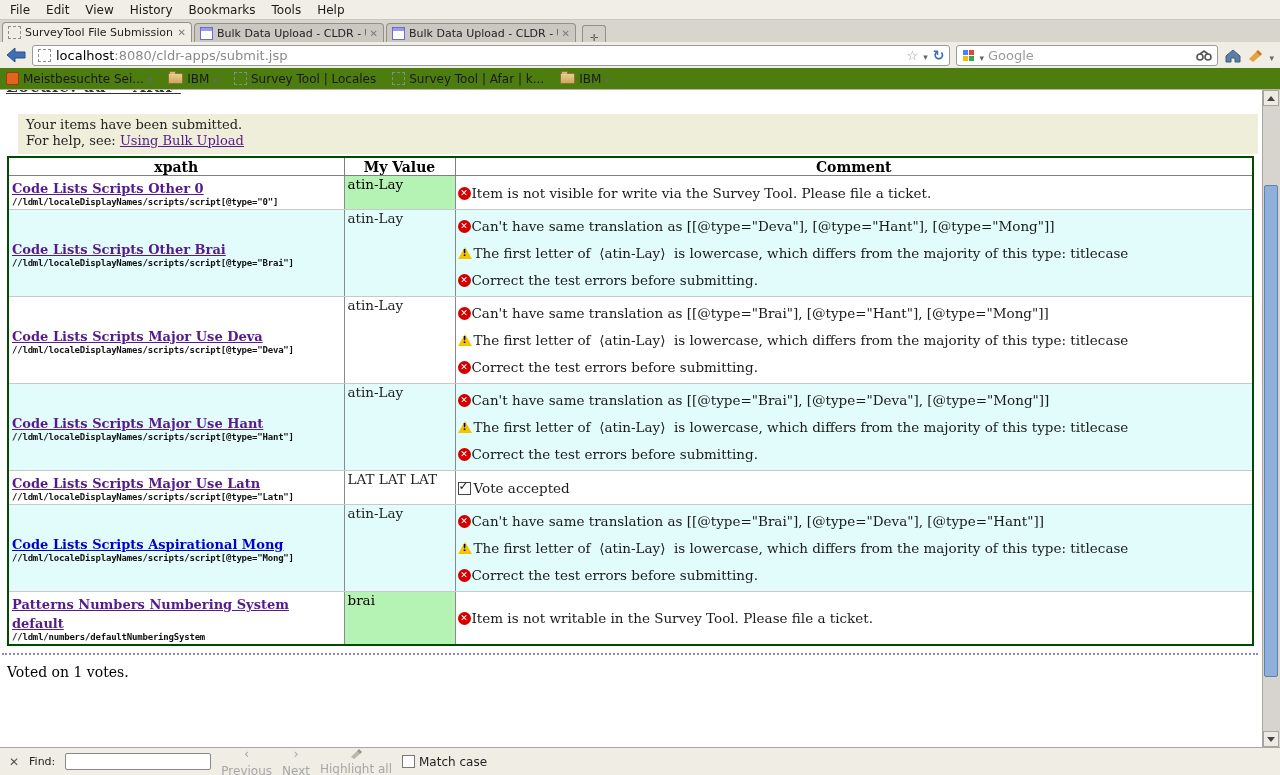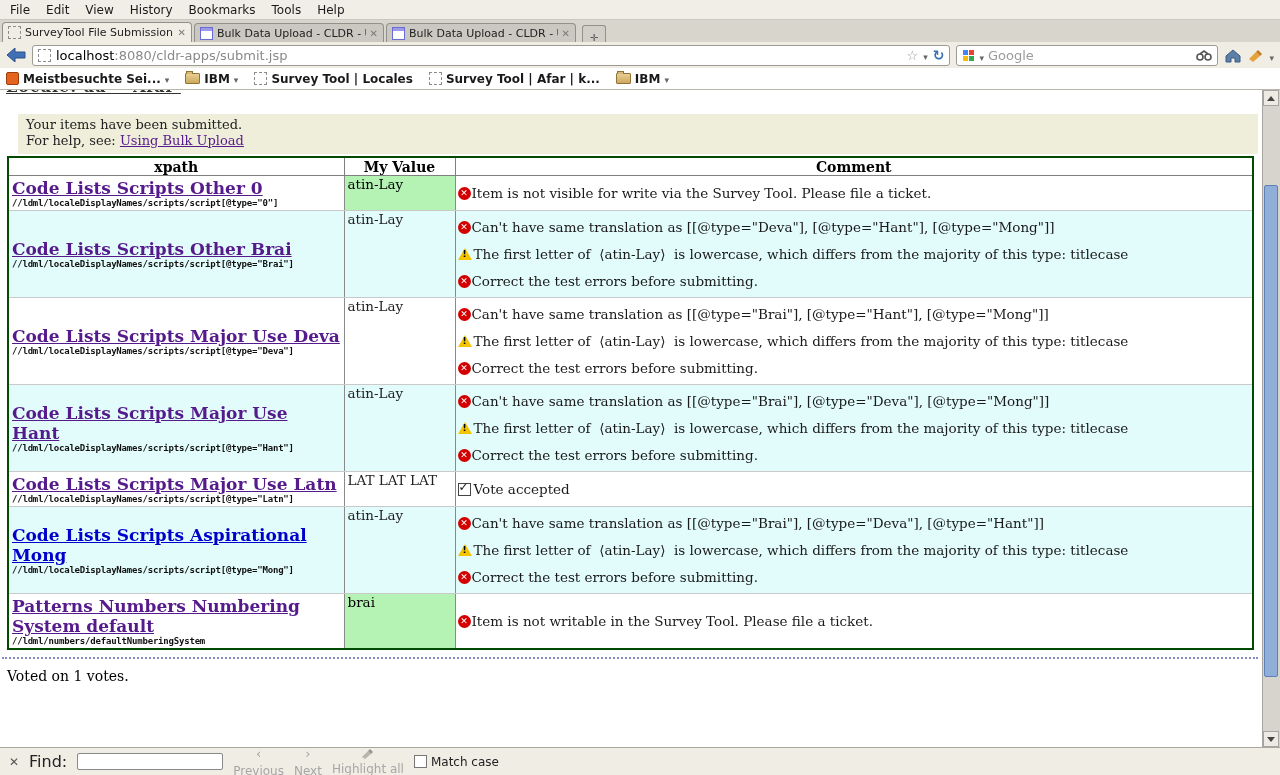--- a/index.html
+++ b/index.html
@@ -33,22 +33,22 @@
   .url-path{color:#8a8a8a;}
   .spacer{flex:1;}
   .star-icon::before{content:"☆";color:#999;font-size:13px;}
   .chev::before{content:"▾";color:#666;font-size:9px;}
   .reload-icon::before{content:"↻";color:#3B6FB6;font-size:14px;font-weight:bold;}
   #searchbox{width:250px;height:19px;background:#fff;border:1px solid #9C9A92;border-radius:3px;
     display:flex;align-items:center;gap:4px;padding:0 5px;}
   .search-ph{font-size:13px;color:#9b9b9b;}
 
   
-  #bookmarksbar{height:21px;background:#ffffff;border-bottom:1px solid #B9B6AE;display:flex;align-items:center;
-    gap:16px;padding:0 6px;font-weight:bold;}
+  #bookmarksbar{height:21px;background:#4d7c0f;border-bottom:1px solid #B9B6AE;display:flex;align-items:center;
+    gap:16px;padding:0 6px;}
   .bm{display:flex;align-items:center;gap:4px;font-size:12px;color:#1a1a1a;}
   .ic-mostvisited{display:inline-block;width:11px;height:11px;border-radius:2px;background:#E2641E;border:1px solid #9E3C0A;}
   .ic-folder{display:inline-block;width:13px;height:9px;background:linear-gradient(#E8CE94,#CDA85C);
     border:1px solid #8F7436;border-radius:1px;position:relative;}
   .ic-folder::before{content:"";position:absolute;top:-3px;left:0;width:5px;height:2px;background:#D9B877;border:1px solid #8F7436;border-bottom:none;}
 
   
   #content{position:absolute;top:90px;left:0;right:0;height:657px;background:#fff;overflow:hidden;}
   .clip-head{height:7px;overflow:hidden;margin-left:6px;}
   .clip-head span{display:block;margin-top:-13px;font-family:"DejaVu Serif",serif;font-weight:bold;font-size:16px;
@@ -61,21 +61,21 @@
 
   #review-table{margin:2px 0 0 7px;width:1247px;border:2px solid var(--table-border);border-collapse:collapse;table-layout:fixed;}
   #review-table th{font-family:"DejaVu Serif",serif;font-size:14px;font-weight:bold;text-align:center;
     border:1px solid #7F7F7F;padding:0 2px;height:17px;background:#fff;}
   #review-table td{border-left:1px solid #8a8a8a;border-right:1px solid #8a8a8a;
     border-top:1px solid #c9c9c9;border-bottom:1px solid #c9c9c9;}
   #review-table col.c1{width:336px;} #review-table col.c2{width:111px;}
   tr.shade td{background:var(--row-shade);}
   tr.tall{height:87px;} tr.short{height:26px;}
   .xpath-cell{padding:2px 3px;vertical-align:middle;}
-  .xlink{font-family:"DejaVu Serif",serif;font-weight:bold;font-size:17px;text-decoration:underline;
+  .xlink{font-family:"DejaVu Serif",serif;font-weight:bold;font-size:13px;text-decoration:underline;
     color:var(--link-visited);cursor:pointer;}
   .xlink.new{color:var(--link-new);}
   .xcode{font-family:"DejaVu Sans Mono",monospace;font-weight:bold;font-size:9px;color:#111;letter-spacing:-.2px;}
   .value-cell{vertical-align:top;padding:0 3px;font-family:"DejaVu Serif",serif;font-size:13.5px;color:#222;}
   .value-cell.green{background:var(--value-green);color:#000;}
   .comment-cell{vertical-align:middle;padding:1px 2px;font-family:"DejaVu Serif",serif;font-size:13.5px;color:#1a1a1a;}
   .cmt{margin:0;}
   .cmt + .cmt{margin-top:11px;}
 
   .ic-err{display:inline-block;width:13px;height:13px;border-radius:50%;background:var(--error);
@@ -101,21 +101,21 @@
   .sb-btn i{display:block;width:0;height:0;margin:5px auto 0;}
   .sb-up i{border-left:4px solid transparent;border-right:4px solid transparent;border-bottom:5px solid #444;}
   .sb-down i{border-left:4px solid transparent;border-right:4px solid transparent;border-top:5px solid #444;}
   .sb-thumb{position:absolute;left:1px;top:95px;width:14px;height:492px;background:#8FAFD9;
     border:1px solid #5E82B5;border-radius:2px;box-sizing:border-box;}
 
   
   #findbar{position:absolute;left:0;bottom:0;width:100%;height:28px;background:#EFEDE4;border-top:1px solid #AAA7A0;
     display:flex;align-items:center;gap:10px;padding-left:9px;box-sizing:border-box;}
   .find-close{font-size:12px;color:#555;font-weight:bold;}
-  .find-label{font-size:16px;color:#222;}
+  .find-label{font-size:11px;color:#222;}
   #find-input{width:138px;height:15px;border:1px solid #888;border-radius:2px;background:#fff;font-size:12px;padding:0 3px;}
   .dis{color:#A6A6A6;font-size:12px;display:flex;align-items:center;gap:3px;flex-direction:column;}
   .arr-prev::before{content:"‹";font-size:13px;}
   .arr-next::before{content:"›";font-size:13px;}
   .cb{display:inline-block;width:11px;height:11px;border:1px solid #777;background:#fff;}
   .find-mc{font-size:12px;color:#222;display:flex;align-items:center;gap:4px;}
   svg{flex:none;}
 </style>
 </head>
 <body>

